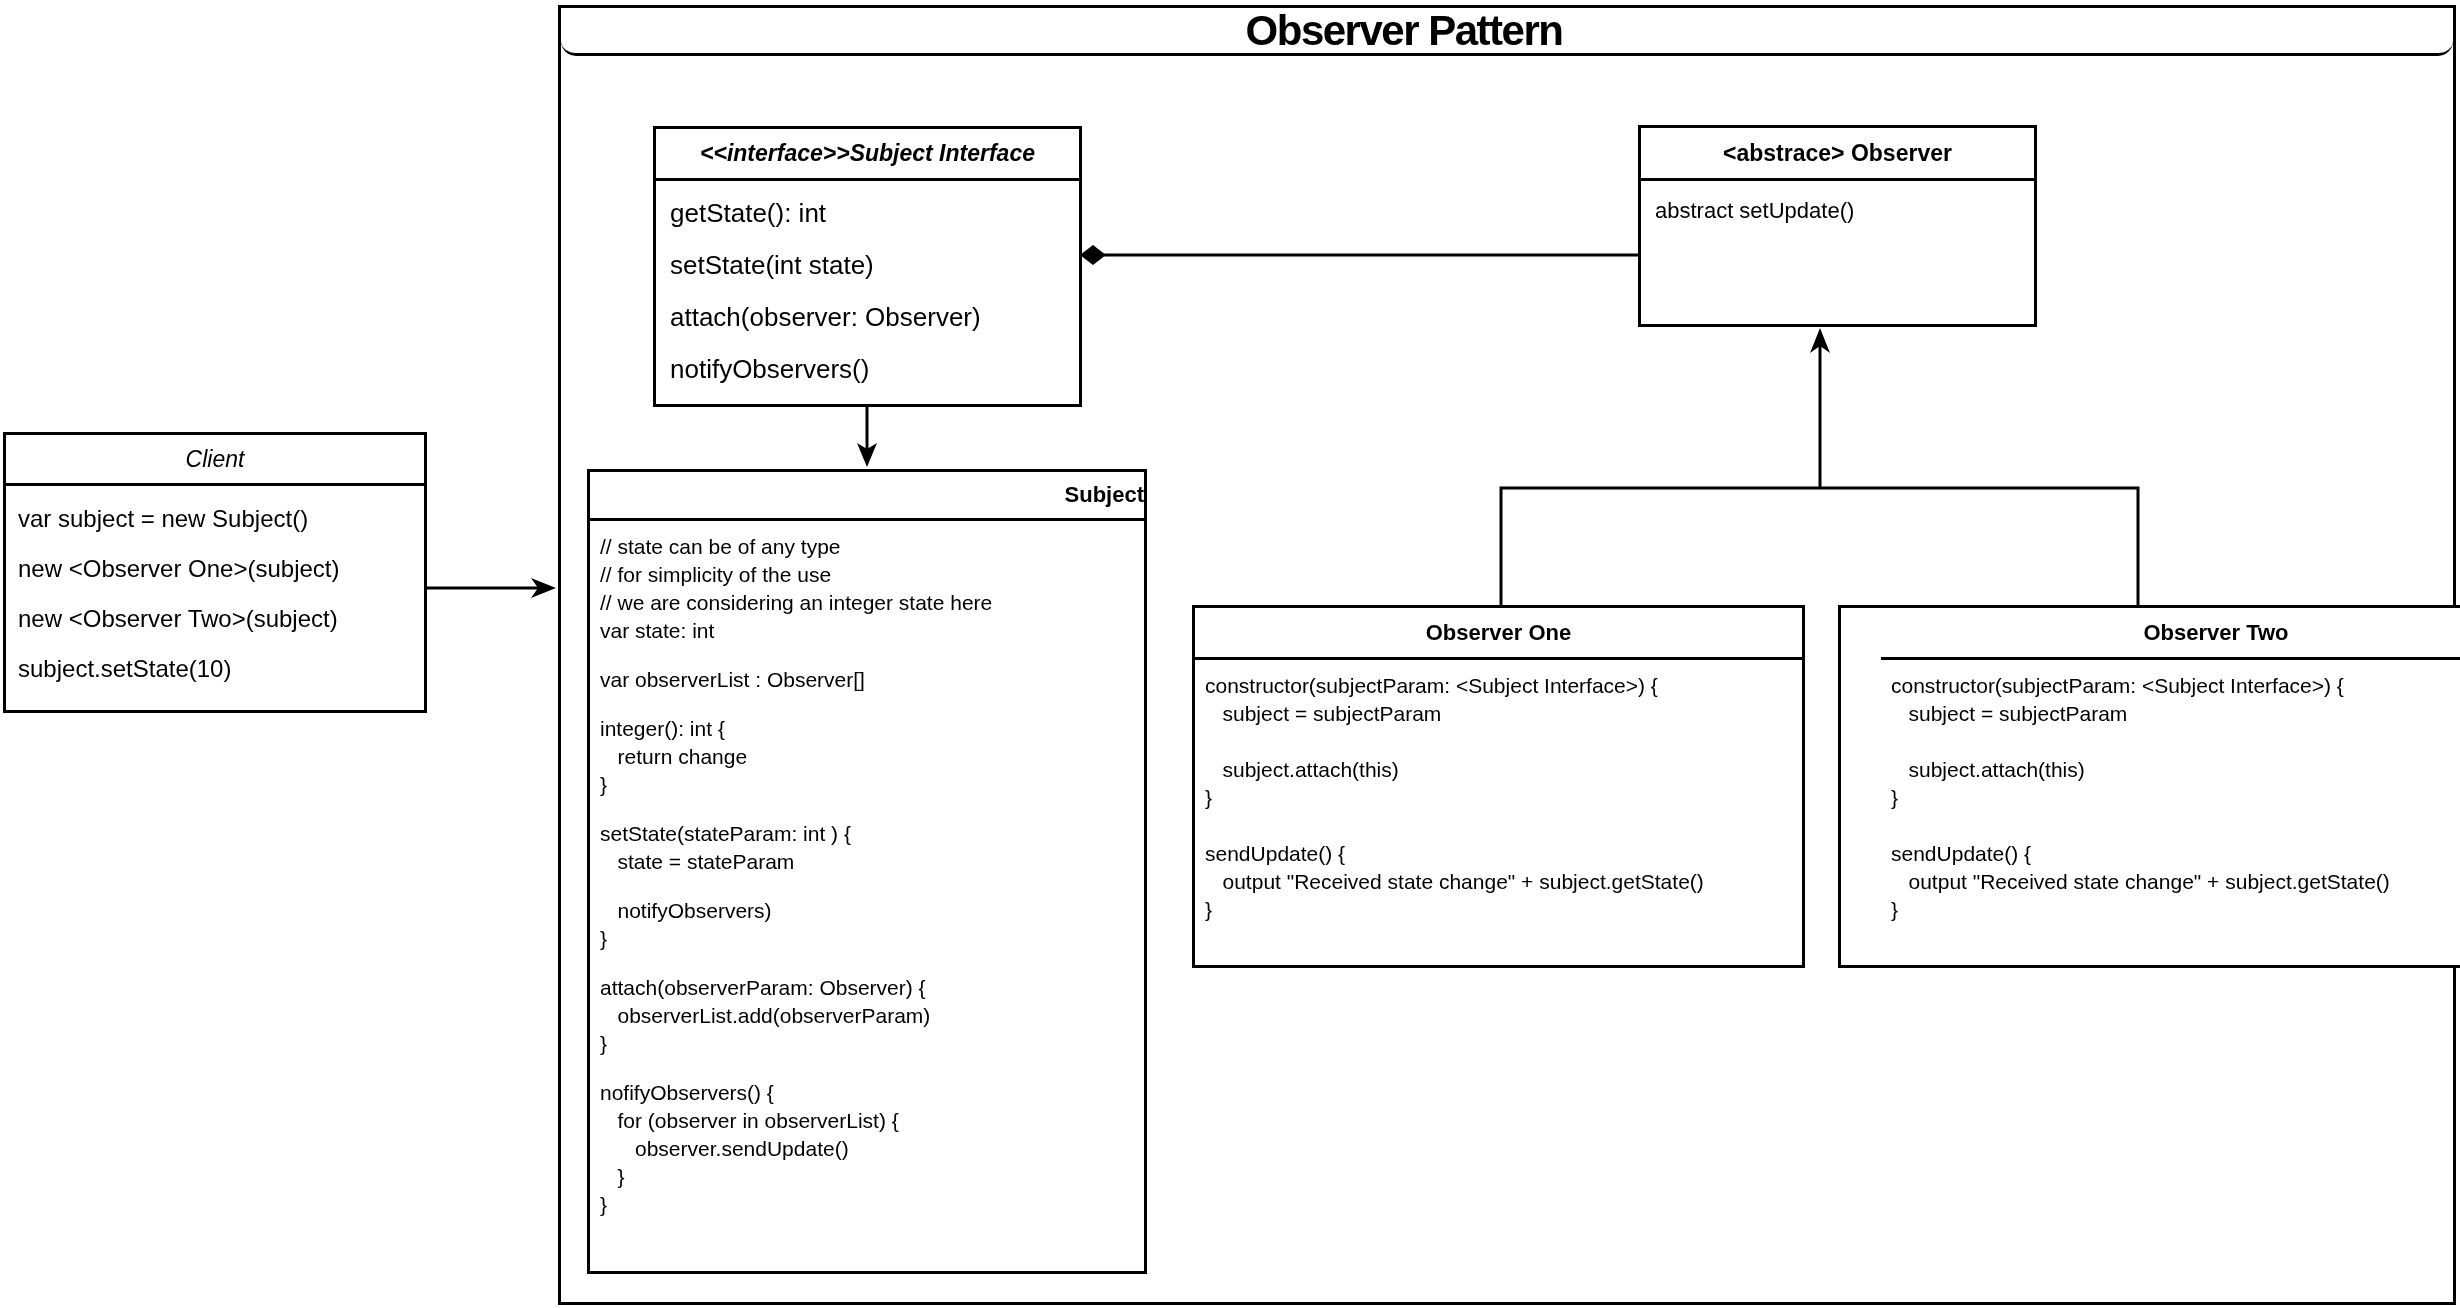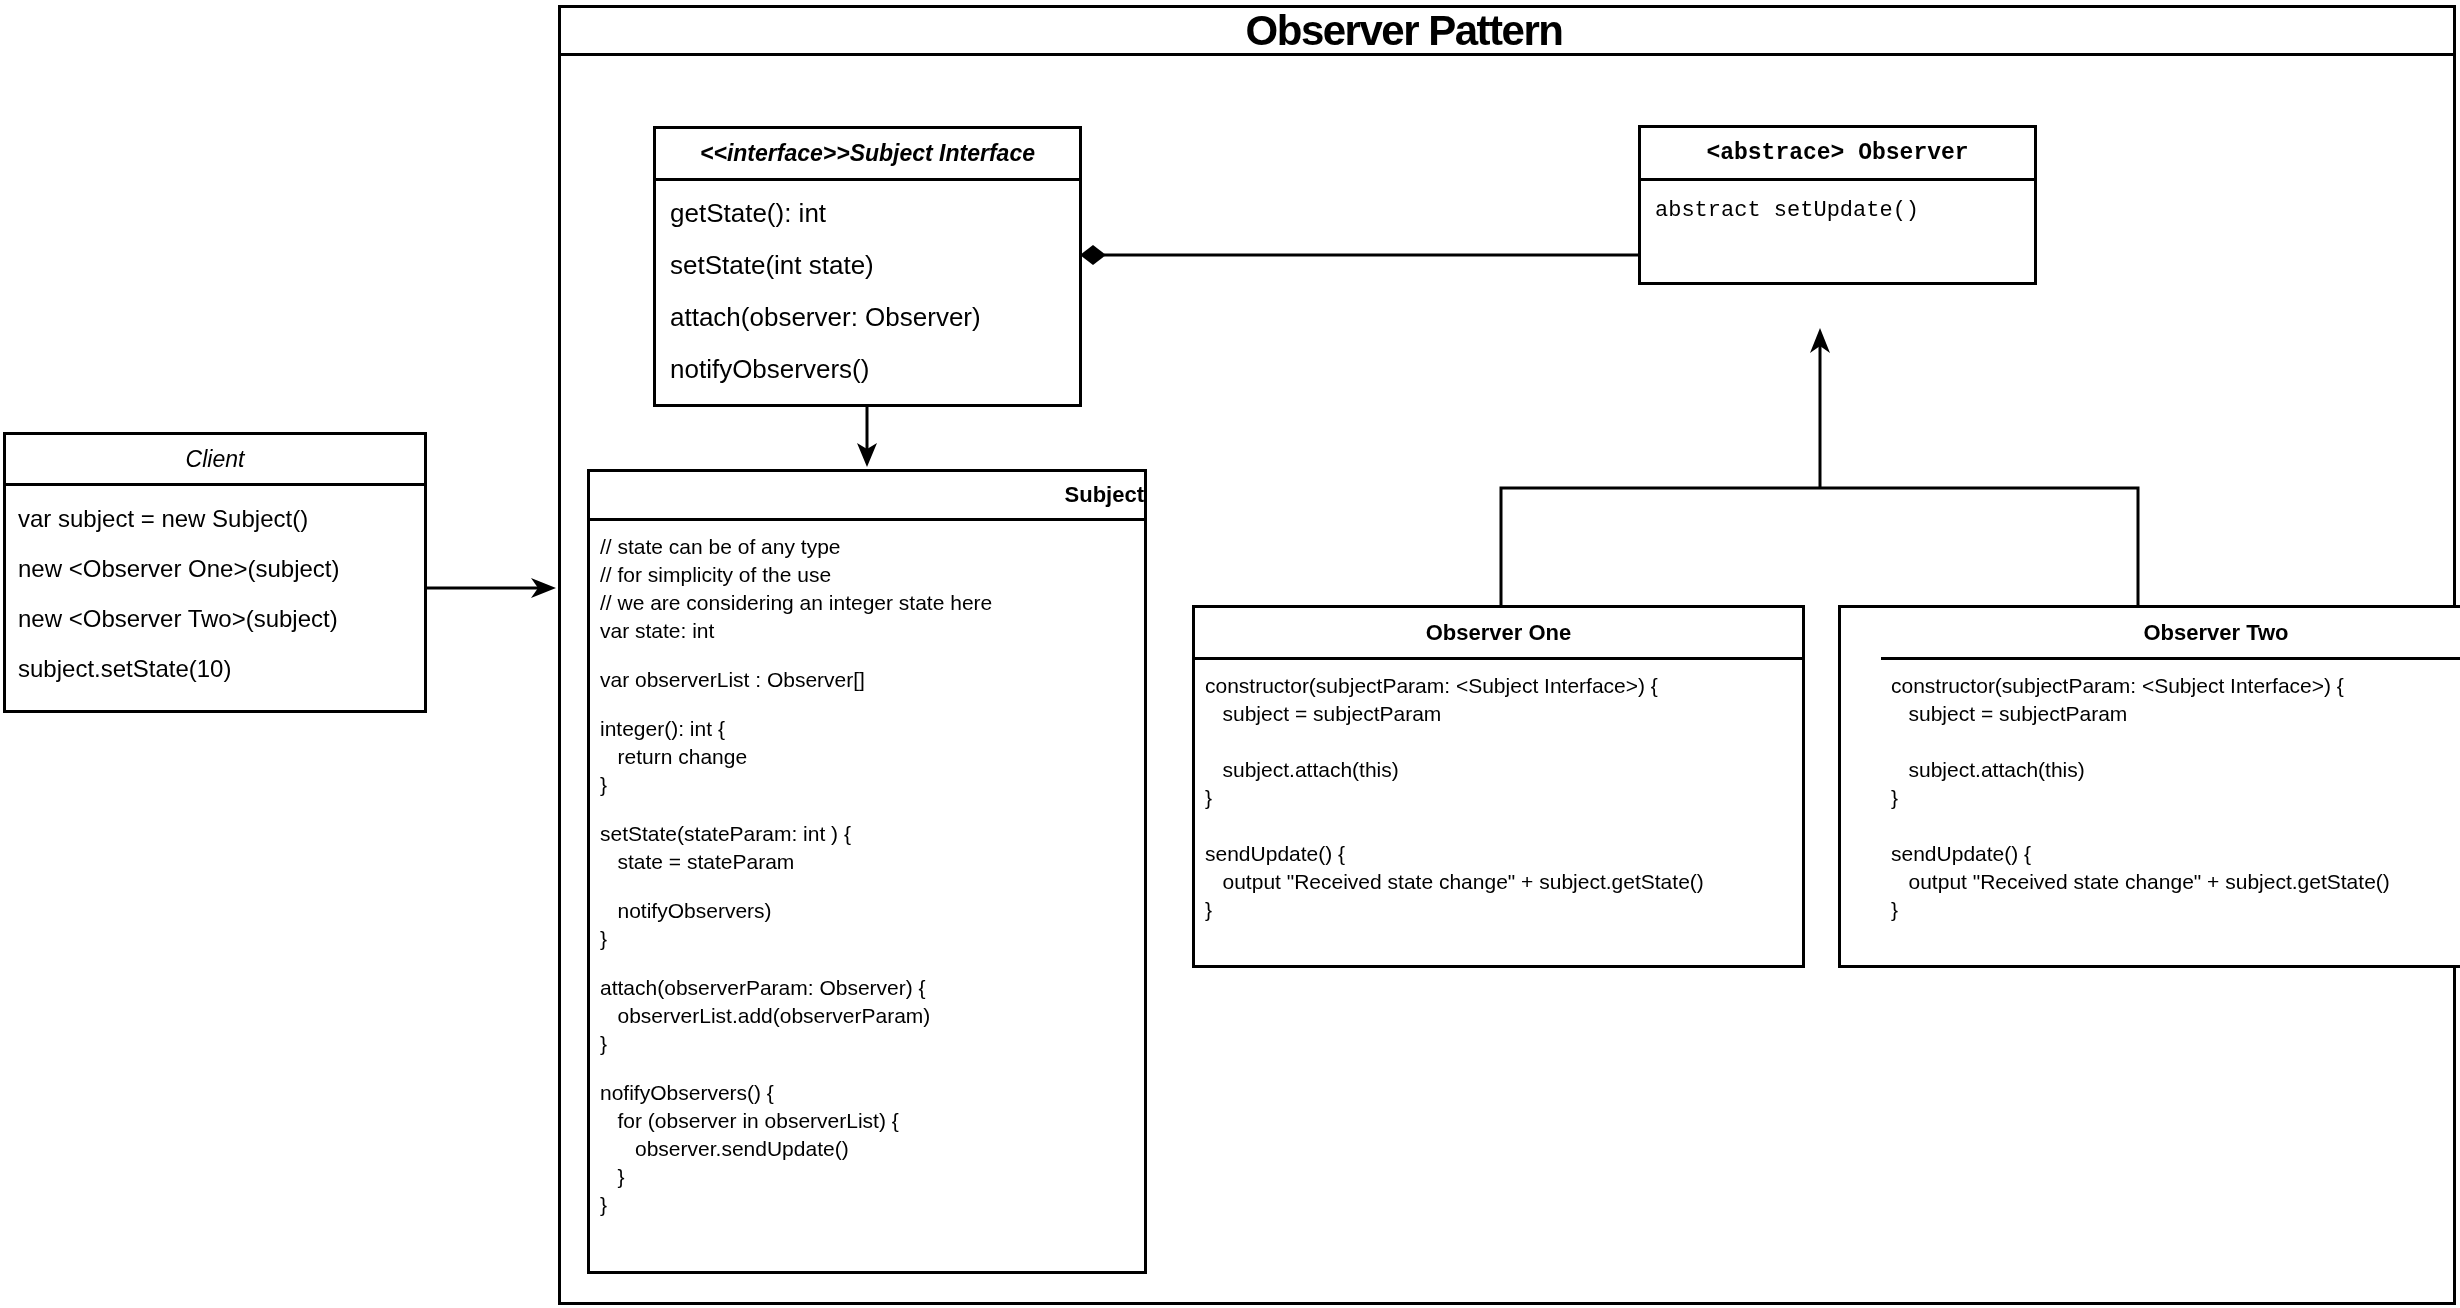--- a/index.html
+++ b/index.html
@@ -7,37 +7,37 @@
     width:2460px;height:1308px;position:relative;overflow:hidden;
     background:#ffffff;color:#000000;
     font-family:"Liberation Sans","DejaVu Sans",sans-serif;
   }
   .box{position:absolute;background:#ffffff;border:3px solid #000;box-sizing:border-box;}
   .hdr{text-align:center;border-bottom:3px solid #000;font-weight:bold;overflow:hidden;}
   .bodybox{overflow:hidden;}
   .code-line{white-space:pre;}
   
   #container{left:558px;top:5px;width:1898px;height:1300px;}
-  #container-hdr{position:relative;height:45px;border-bottom:3px solid #000;}
+  #container-hdr{position:relative;height:45px;border-bottom:3px solid #000;border-radius:15px;}
   #pattern-title{
     position:absolute;left:0;right:206px;top:0;height:45px;line-height:45px;
     text-align:center;font-weight:bold;font-size:42px;letter-spacing:-1.5px;
   }
   
   #client{left:3px;top:432px;width:424px;height:281px;}
   #client .hdr{height:48px;line-height:48px;font-style:italic;font-weight:normal;font-size:23px;}
   .body-client{padding:8px 0 0 12px;}
   .body-client .code-line{height:50px;line-height:50px;font-size:24px;}
   
   #subject-interface{left:653px;top:126px;width:429px;height:281px;}
   #subject-interface .hdr{height:49px;line-height:49px;font-style:italic;font-size:23px;}
   .body-si{padding:6px 0 0 14px;}
   .body-si .code-line{height:52px;line-height:52px;font-size:26px;}
   
-  #observer-abstract{left:1638px;top:125px;width:399px;height:160px;font-family:Liberation Mono, monospace;}
+  #observer-abstract{left:1638px;top:125px;width:399px;height:202px;}
   #observer-abstract .hdr{height:50px;line-height:50px;font-size:23px;}
   .body-obs{padding:6px 0 0 14px;}
   .body-obs .code-line{height:48px;line-height:48px;font-size:22px;}
   
   #subject{left:587px;top:469px;width:560px;height:805px;}
   #subject .hdr{height:46px;line-height:46px;font-size:22px;text-align:right;}
   .body-subject{padding:12px 0 0 10px;}
   .body-subject .code-line{height:28px;line-height:28px;font-size:21px;}
   .body-subject .code-gap{height:21px;}
   

